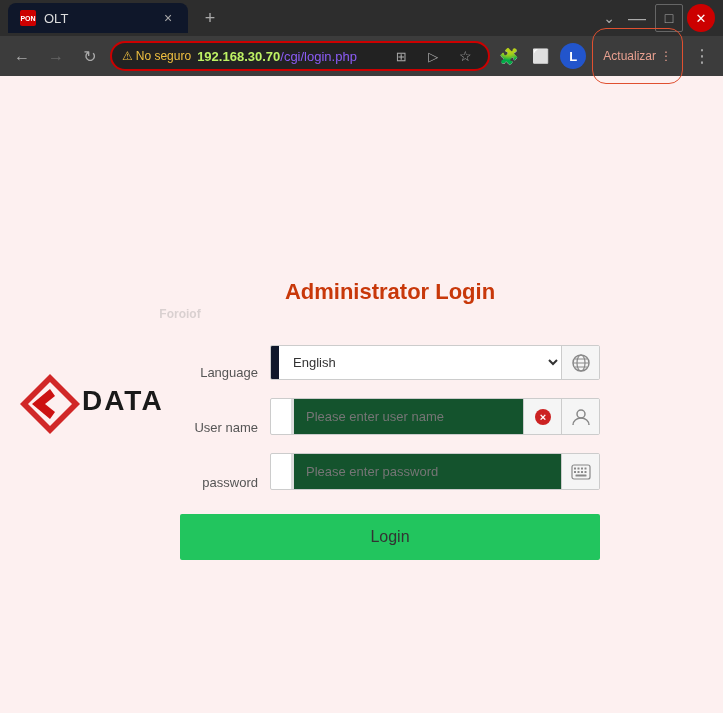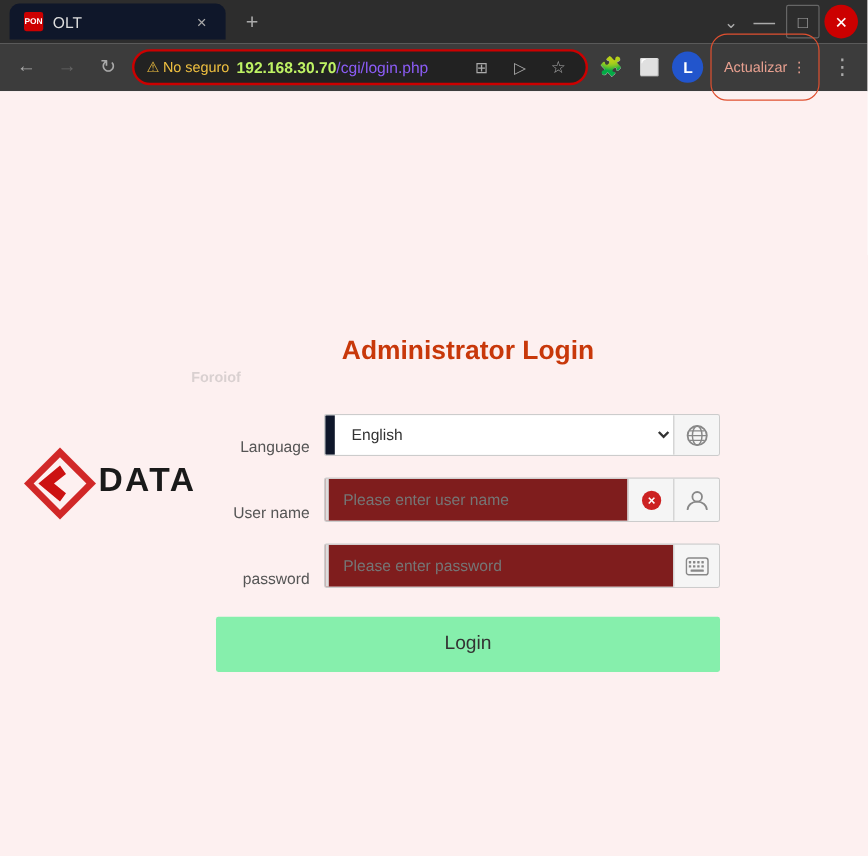--- a/index.html
+++ b/index.html
@@ -177,22 +177,23 @@
       border-radius: 2px;
       overflow: hidden;
     }
     .form-input {
       flex: 1;
       border: none;
       outline: none;
       padding: 10px 12px;
       font-size: 13px;
       color: #999;
-      background: #7f1d1d;
+      background: #14532d;
       border-left: 3px solid #ddd;
+      margin-left: 20px;
     }
     .input-icon {
       width: 38px;
       background: #f5f5f5;
       border-left: 1px solid #ccc;
       display: flex;
       align-items: center;
       justify-content: center;
       cursor: pointer;
       flex-shrink: 0;
@@ -228,21 +229,21 @@
       display: flex;
       align-items: center;
       justify-content: center;
       cursor: pointer;
       flex-shrink: 0;
     }
 
     .login-btn {
       width: 100%;
       padding: 14px;
-      background: #86efac;
+      background: #22c55e;
       border: none;
       border-radius: 2px;
       font-size: 16px;
       color: #333;
       cursor: pointer;
       font-weight: 500;
       margin-top: 6px;
     }
   </style>
 </head>

